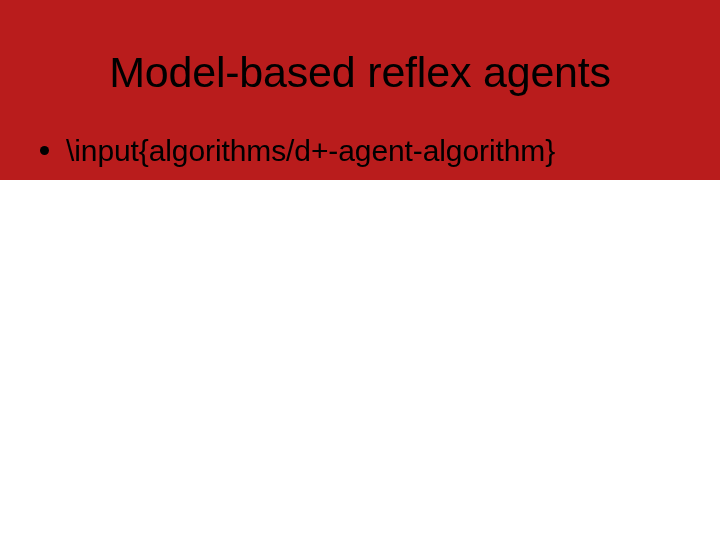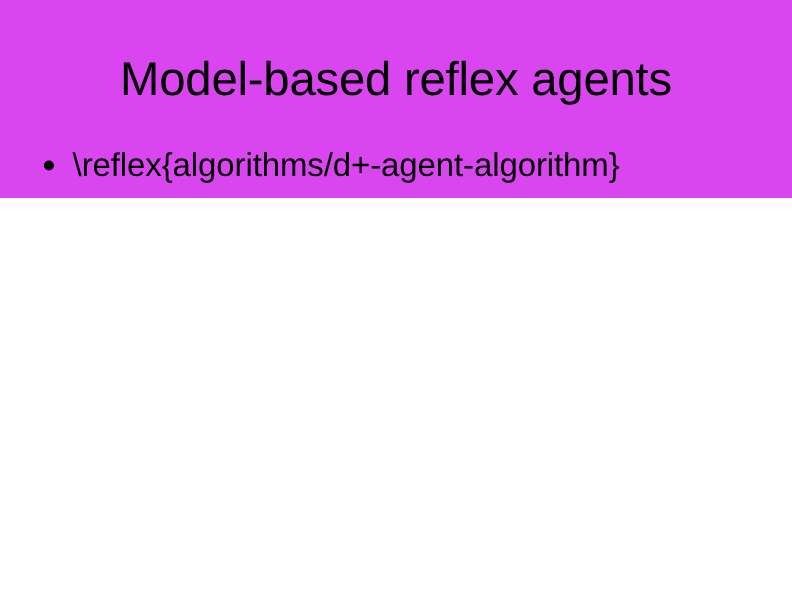--- a/index.html
+++ b/index.html
@@ -13,21 +13,21 @@
     background: #ffffff;
     font-family: "Liberation Sans", sans-serif;
     color: #000000;
     overflow: hidden;
   }
 
   .slide {
     position: relative;
     width: 720px;
     height: 540px;
-    background: #d946ef;
+    background: #b91c1c;
     box-sizing: border-box;
   }
 
   
   .slide-title {
     position: absolute;
     left: 0;
     top: 48px;
     width: 720px;
     text-align: center;
@@ -92,19 +92,19 @@
 </head>
 <body>
 
 <div class="slide">
 
   <div class="slide-title">Model-based reflex agents</div>
 
   <ul class="body-list">
     <li class="bullet-item">
       <span class="bullet-marker"></span>
-      <span class="bullet-text">\reflex{algorithms/d+-agent-algorithm}</span>
+      <span class="bullet-text">\input{algorithms/d+-agent-algorithm}</span>
     </li>
   </ul>
 
   <div class="content-blank"></div>
 
 </div>
 
 </body></html>

